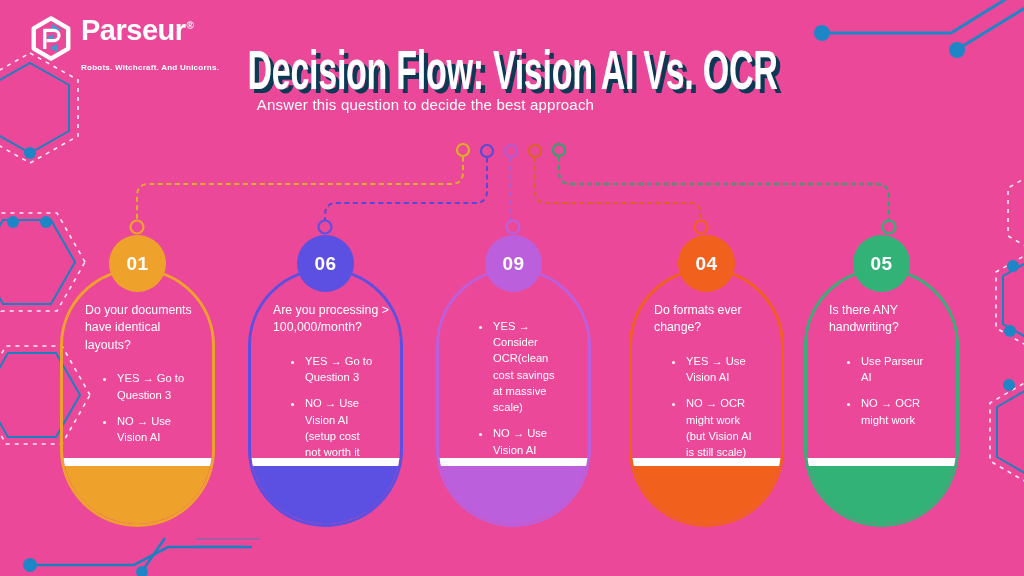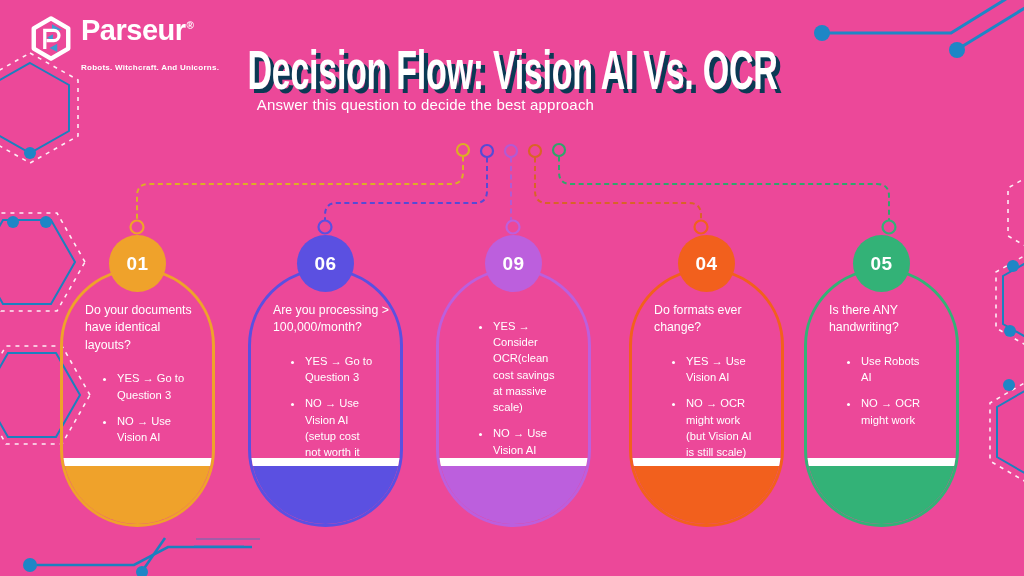--- a/index.html
+++ b/index.html
@@ -204,21 +204,21 @@
       <div class="fill"></div>
     </div>
   </section>
 
   <section class="card" style="left: 804px; --accent: #33B277;">
     <div class="num">05</div>
     <div class="pill">
       <div class="pill-content">
         <h2 class="q">Is there ANY handwriting?</h2>
         <ul class="answers">
-          <li>Use Robots AI</li>
+          <li>Use Parseur AI</li>
           <li>NO → OCR might work</li>
         </ul>
       </div>
       <div class="band"></div>
       <div class="fill"></div>
     </div>
   </section>
 
 </div>
 

